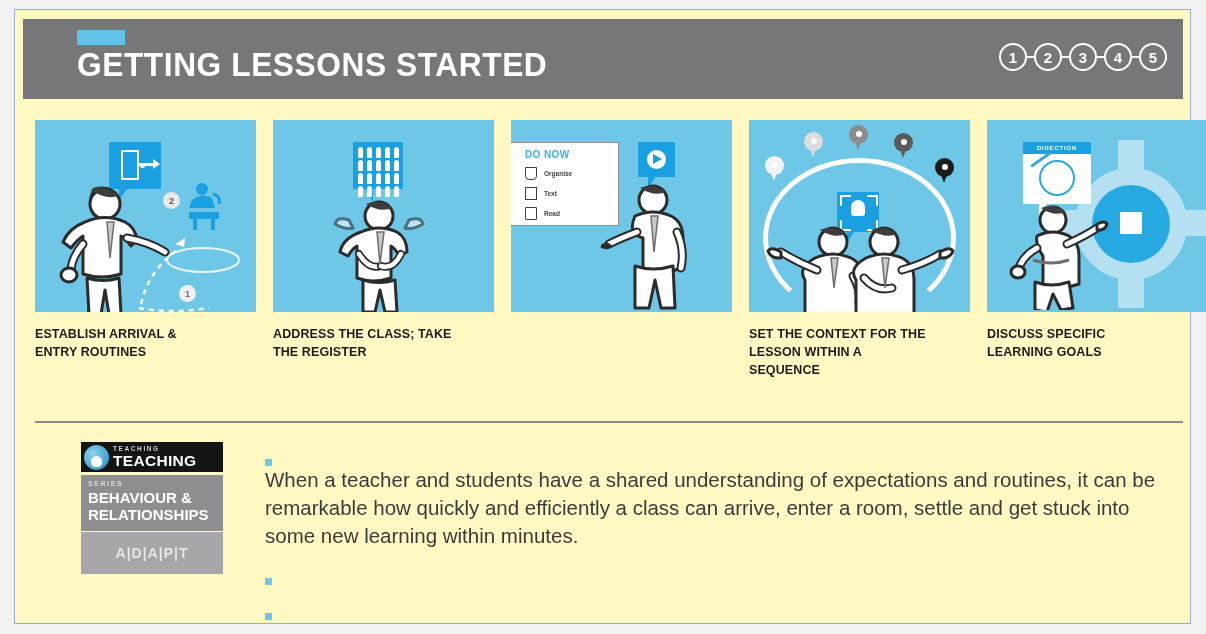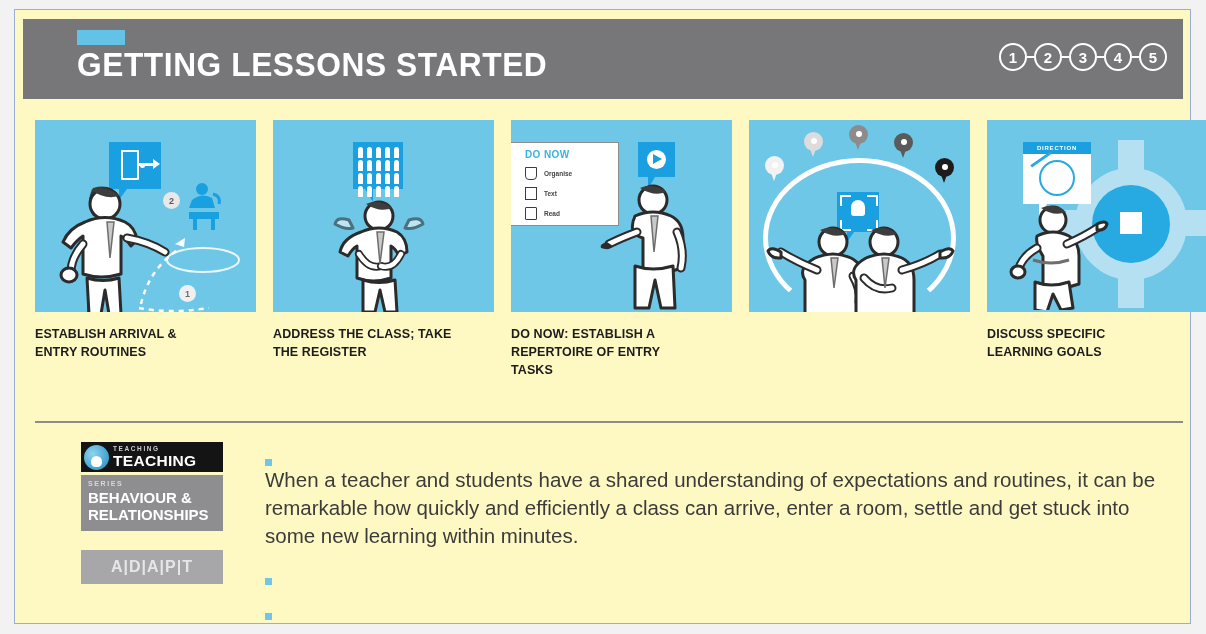--- a/index.html
+++ b/index.html
@@ -162,22 +162,22 @@
     padding: 5px 15px 7px 7px; box-sizing: border-box;
   }
   .logo-series-label {
     color: #d8d8d8; font-size: 7px; font-weight: bold; letter-spacing: 1.6px;
   }
   .logo-series-name {
     color: #ffffff; font-size: 15px; font-weight: bold;
     line-height: 1.15; margin-top: 2px; white-space: pre-line;
   }
   .logo-adapt {
-    width: 142px; height: 34px; background: #a7a7a9; margin-top: 19px;
-    color: #e6e6e6; font-size: 16px; font-weight: bold; letter-spacing: 1px;
+    width: 142px; height: 42px; background: #a7a7a9; margin-top: 1px;
+    color: #e6e6e6; font-size: 14px; font-weight: bold; letter-spacing: 1px;
     display: flex; align-items: center; justify-content: center;
   }
 
   .bullets { margin-left: 34px; flex: 1; padding-top: 6px; }
   .bullet { display: flex; margin-bottom: 17px; flex-direction: column; }
   .bullet-marker {
     width: 7px; height: 7px; background: #71c5e8;
     margin-top: 11px; margin-right: 9px; flex: none;
   }
   .bullet-text {
@@ -517,23 +517,20 @@
               <path d="M38 50 q-16 6 -28 12" stroke="#ffffff" stroke-width="5" fill="none" stroke-linecap="round"></path>
               <path d="M8 60 q-8 2 -6 6 q8 3 12 -2 z" fill="#2b2b2b" stroke="none"></path>
               <path d="M78 50 q8 18 4 36" stroke="#2b2b2b" stroke-width="9" fill="none" stroke-linecap="round"></path>
               <path d="M78 50 q8 18 4 36" stroke="#ffffff" stroke-width="5" fill="none" stroke-linecap="round"></path>
               <path d="M36 84 q18 6 38 0 l2 42 l-14 0 l-6 -28 l-6 28 l-14 0 z"></path>
             </g>
             <path d="M52 34 l3 36 l4 -36 z" fill="#c9c9c9" stroke="#6e6e6e" stroke-width="1.5"></path>
           </svg>
         </div>
       </div>
-      <div class="panel-caption">DO NOW: ESTABLISH A
-REPERTOIRE OF ENTRY
-TASKS</div>
     </div>
 
     <div class="panel">
       <div class="panel-art">
         <div class="p4-arc"></div>
 
         <div class="pin" style="left:16px;top:36px;color:#f2f2f2;">
           <div class="pin-tip"></div>
           <div class="pin-body" style="background:#f2f2f2;"></div>
           <div class="pin-dot"></div>
@@ -591,20 +588,23 @@
               <path d="M58 54 q22 -6 38 -16" stroke="#2b2b2b" stroke-width="9" fill="none" stroke-linecap="round"></path>
               <path d="M58 54 q22 -6 38 -16" stroke="#ffffff" stroke-width="5" fill="none" stroke-linecap="round"></path>
               <path d="M96 36 q10 -6 13 -1 q-3 8 -13 7 z"></path>
               <path d="M20 62 q12 14 28 10" stroke="#2b2b2b" stroke-width="9" fill="none" stroke-linecap="round"></path>
               <path d="M20 62 q12 14 28 10" stroke="#ffffff" stroke-width="5" fill="none" stroke-linecap="round"></path>
             </g>
             <path d="M38 42 l3 30 l4 -30 z" fill="#c9c9c9" stroke="#6e6e6e" stroke-width="1.5"></path>
           </svg>
         </div>
       </div>
+      <div class="panel-caption">SET THE CONTEXT FOR THE
+LESSON WITHIN A
+SEQUENCE</div>
     </div>
 
     <div class="panel">
       <div class="panel-art">
         <div class="p5-cross-h"></div>
         <div class="p5-cross-v"></div>
         <div class="p5-target-ring"></div>
         <div class="p5-target-fill"></div>
         <div class="p5-center"></div>
 

